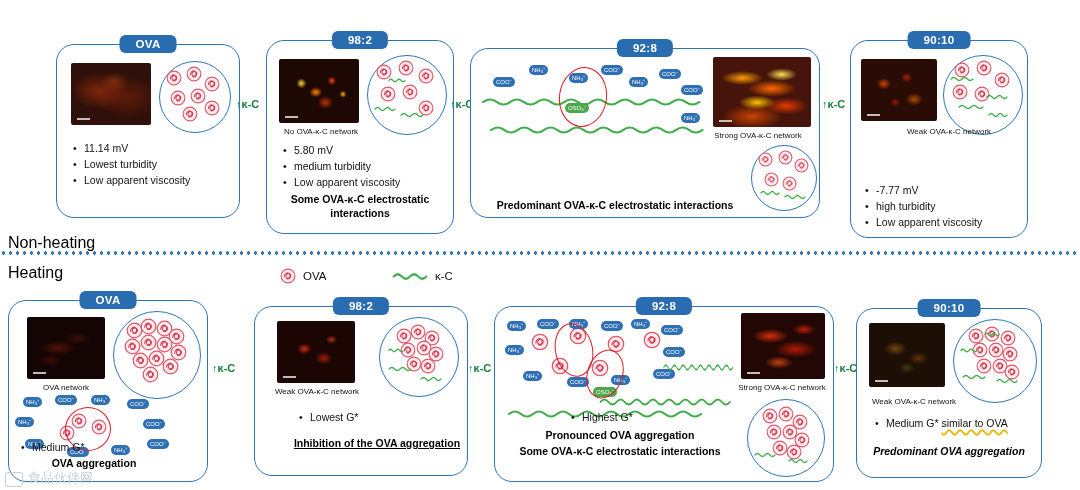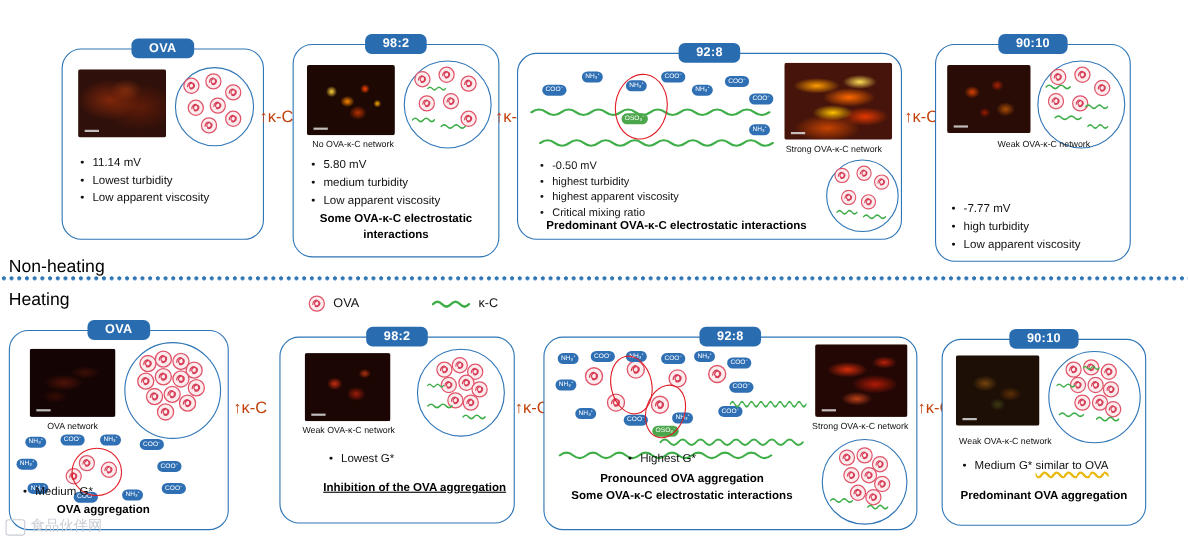--- a/index.html
+++ b/index.html
@@ -51,21 +51,21 @@
   .bullets{position:absolute;margin:0;padding:0;list-style:none;font-size:10.5px;line-height:1.5;color:#111;}
   .bullets li{position:relative;padding-left:13px;white-space:nowrap;}
   .bullets li::before{content:"•";position:absolute;left:2px;}
   .bullet-single{position:absolute;font-size:10.5px;padding-left:13px;white-space:nowrap;}
   .bullet-single::before{content:"•";position:absolute;left:2px;}
   .wavy{text-decoration:underline wavy #e8b80e;text-decoration-thickness:1.5px;text-underline-offset:2px;}
 
   .boldline{position:absolute;font-weight:bold;font-size:10.5px;color:#000;text-align:center;line-height:1.3;}
   .caption{position:absolute;font-size:8px;color:#111;text-align:center;}
 
-  .flow{position:absolute;color:#c2410c;font-size:15px;font-weight:400;white-space:nowrap;}
+  .flow{position:absolute;color:#15803d;font-size:11px;font-weight:700;white-space:nowrap;}
 
   .divlabel{position:absolute;font-size:16px;color:#000;}
   .dotline{position:absolute;left:0;width:1080px;height:4px;
            background-image:radial-gradient(circle,#2e75b6 1.6px,transparent 1.9px);
            background-size:7px 4px;background-repeat:repeat-x;}
 
   .legend-item{position:absolute;display:flex;align-items:center;gap:7px;font-size:11.5px;color:#111;}
 
   .pill{position:absolute;background:#2f6fb4;color:#fff;font-size:6px;line-height:1;
         padding:2px 3px;border-radius:7px;white-space:nowrap;}
@@ -190,26 +190,20 @@
       <span class="pill" style="left:120px;top:2px;">COO⁻</span>
       <span class="pill" style="left:148px;top:14px;">NH₃⁺</span>
       <span class="pill" style="left:178px;top:6px;">COO⁻</span>
       <span class="pill" style="left:200px;top:22px;">COO⁻</span>
       <span class="pill green" style="left:84px;top:40px;">OSO₃⁻</span>
       <span class="pill" style="left:200px;top:50px;">NH₃⁺</span>
       <div class="hl-ellipse" style="left:78px;top:4px;width:46px;height:58px;transform:rotate(8deg);"></div>
     </div>
     <div class="micro m-t3" style="left:242px;top:8px;width:98px;height:70px;"></div>
     <div class="caption" style="left:226px;top:82px;width:122px;">Strong OVA-κ-C network</div>
-    <ul class="bullets" style="left:18px;top:96px;font-size:10px;line-height:1.4;">
-      <li>-0.50 mV</li>
-      <li>highest turbidity</li>
-      <li>highest apparent viscosity</li>
-      <li>Critical mixing ratio</li>
-    </ul>
     <div class="boldline" style="left:4px;top:150px;width:280px;">Predominant OVA-κ-C electrostatic interactions</div>
     <div class="ring" style="left:280px;top:96px;width:64px;height:64px;">
       <svg class="b" style="left:6px;top:6px;width:15px;height:15px">
           <use href="#blob"></use>
         </svg>
       <svg class="b" style="left:26px;top:4px;width:15px;height:15px">
           <use href="#blob"></use>
         </svg>
       <svg class="b" style="left:42px;top:12px;width:15px;height:15px">
           <use href="#blob"></use>
@@ -532,21 +526,21 @@
           <use href="#squig"></use>
         </svg>
       <svg class="sq" style="left:30px;top:12px;width:16px;height:5px">
           <use href="#squig"></use>
         </svg>
     </div>
     <div class="bullet-single" style="left:16px;top:108px;">
       <span>Medium G*</span>
       <span class="wavy">similar to OVA</span>
     </div>
-    <div class="boldline" style="left:8px;top:136px;width:168px;">Predominant OVA aggregation</div>
+    <div class="boldline" style="left:8px;top:136px;width:168px;font-style:italic;">Predominant OVA aggregation</div>
   </div>
 
   <div class="wm">
     <span class="wm-ico"></span>
     <span>食品伙伴网</span>
   </div>
 
 </div>
 
 </body></html>

